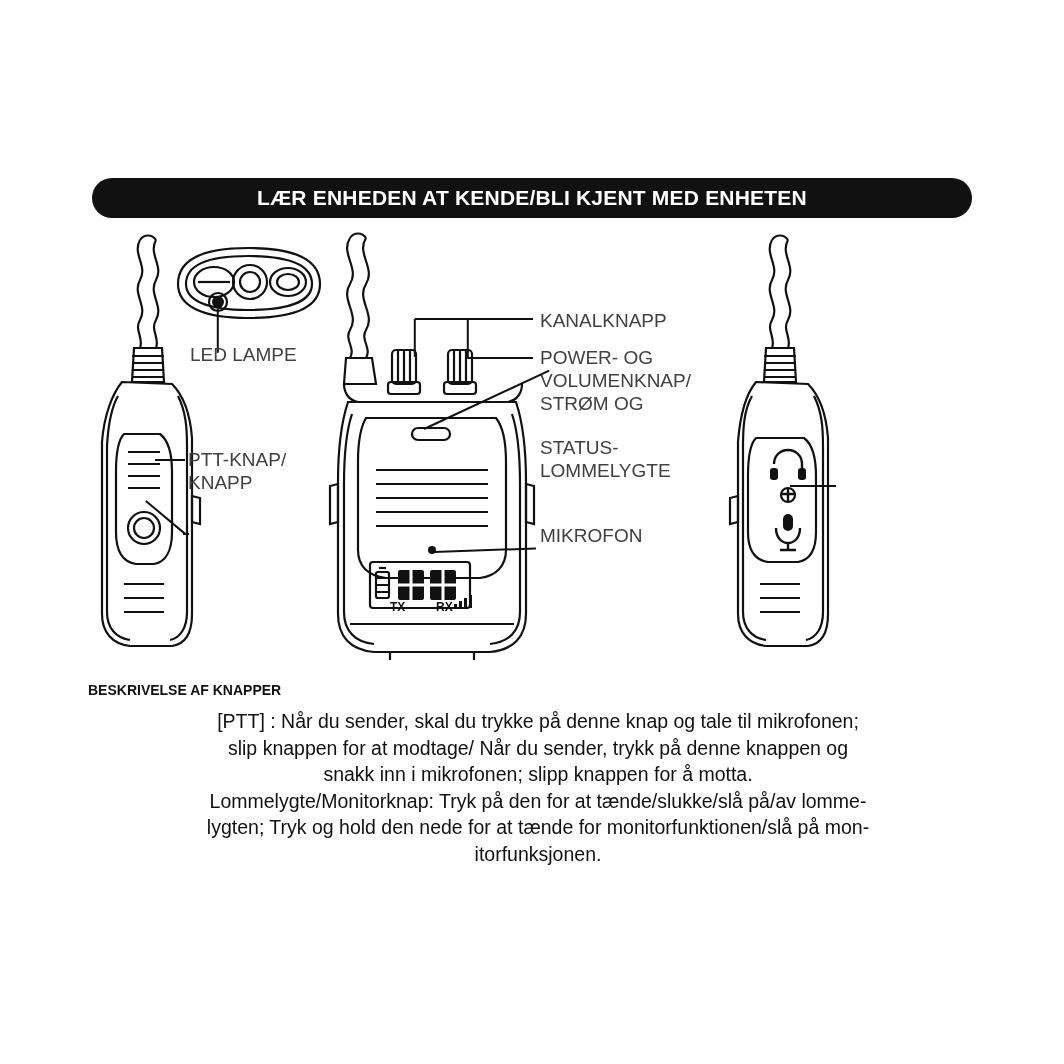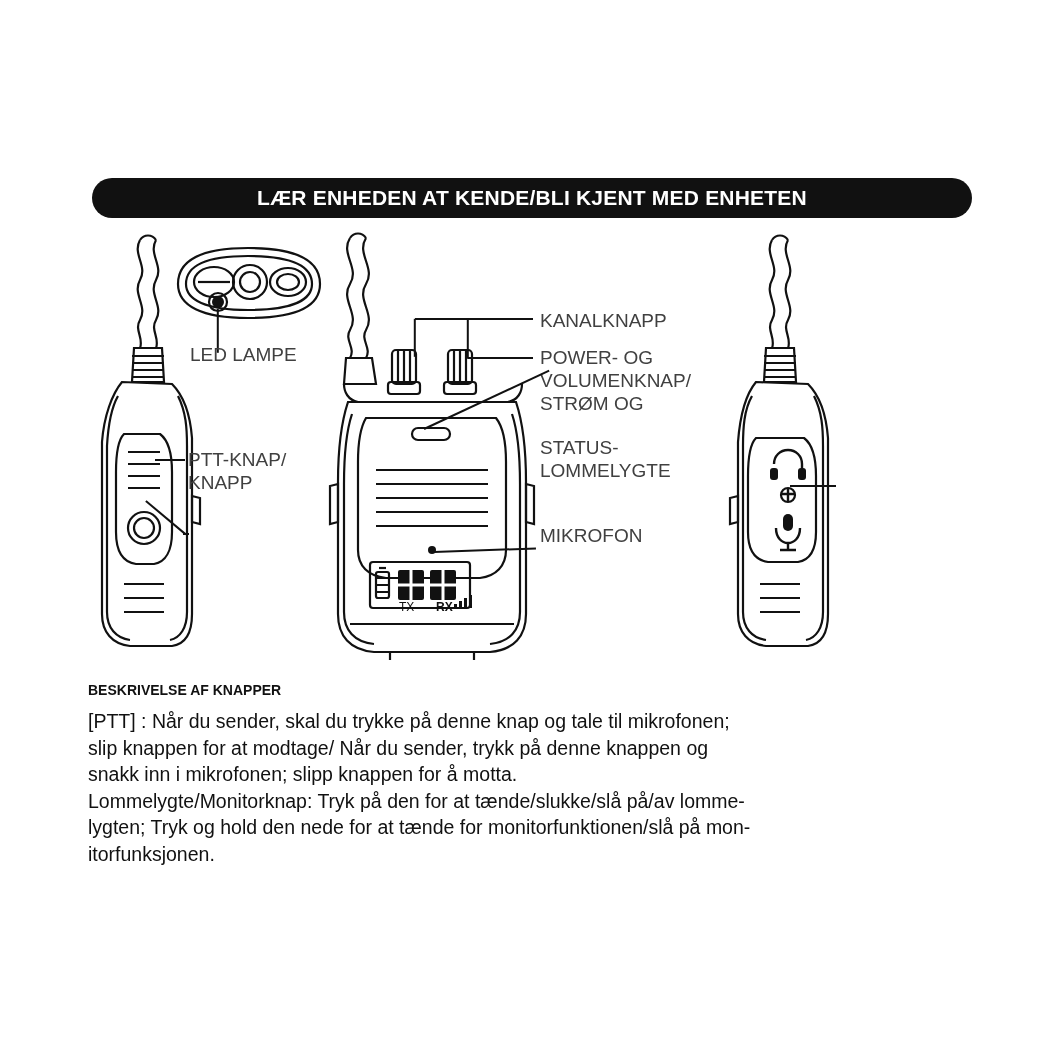--- a/index.html
+++ b/index.html
@@ -54,20 +54,21 @@
     font-size:14px;font-weight:bold;color:#111;
   }
   .desc-body{
     position:absolute;
     left:88px; top:708px;
     width:900px;
     font-size:19.5px;
     line-height:1.36;
     color:#111;
     white-space:pre-line;
+    text-align:center;
   }
 </style>
 </head>
 <body>
 
 <div class="page">
 
   <div class="banner">
     <div class="banner-text">LÆR ENHEDEN AT KENDE/BLI KJENT MED ENHETEN</div>
   </div>
@@ -165,21 +166,21 @@
       <rect x="139" y="363" width="3" height="13"></rect>
     </g>
 
     <path d="M20 392 L184 392"></path>
     <path d="M60 420 L60 428 M144 420 L144 428"></path>
 
     <path d="M8 252 L0 254 L0 292 L8 290 Z"></path>
     <path d="M196 252 L204 254 L204 292 L196 290 Z"></path>
   </svg>
 
-  <div style="position:absolute;left:399px;top:600px;font-size:12px;font-weight:normal;color:#111;">TX</div>
+  <div style="position:absolute;left:390px;top:600px;font-size:12px;font-weight:bold;color:#111;">TX</div>
   <div style="position:absolute;left:412px;top:600px;font-size:12px;font-weight:bold;color:#111;margin-left:24px;">RX</div>
   <div style="position:absolute;left:398px;top:566px;font-size:0px;color:transparent;">88</div>
 
   <svg style="position:absolute;left:700px;top:232px;width:180px;height:420px;" viewBox="0 0 180 420" fill="none" stroke="#111" stroke-width="2.2">
     <path d="M88 8 C80 22 96 34 88 48 C80 62 96 74 88 88 C82 98 92 106 88 116"></path>
     <path d="M72 8 C64 22 80 34 72 48 C64 62 80 74 72 88 C66 98 76 106 72 116"></path>
     <path d="M72 8 C76 2 84 2 88 8"></path>
     <path d="M66 116 L94 116 L96 150 L64 150 Z"></path>
     <path d="M64 124 L96 124 M64 131 L96 131 M64 138 L96 138 M64 145 L96 145"></path>
     <path d="M56 150 C46 162 40 184 38 210 L38 382 C38 400 48 412 66 414 L108 414 C122 412 128 400 128 382 L128 206 C126 180 118 162 108 152 Z"></path>

